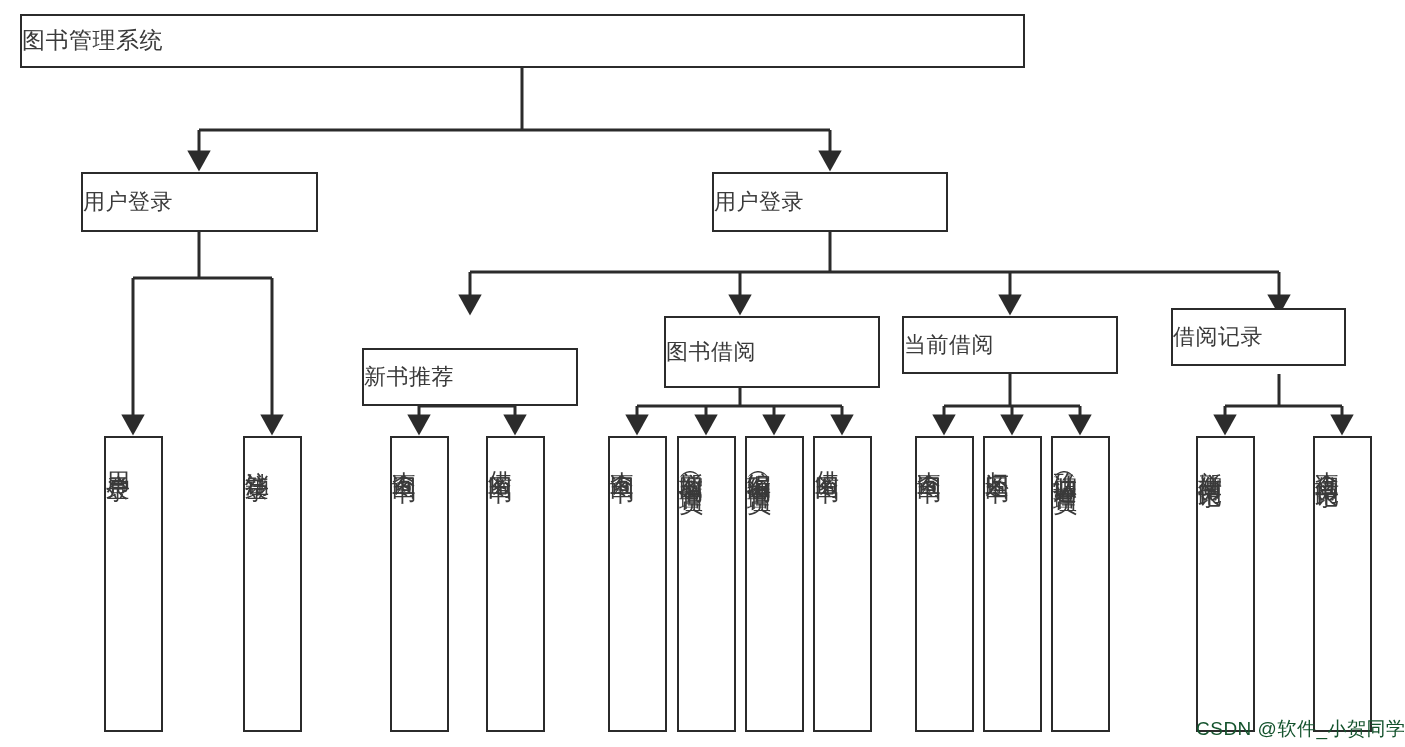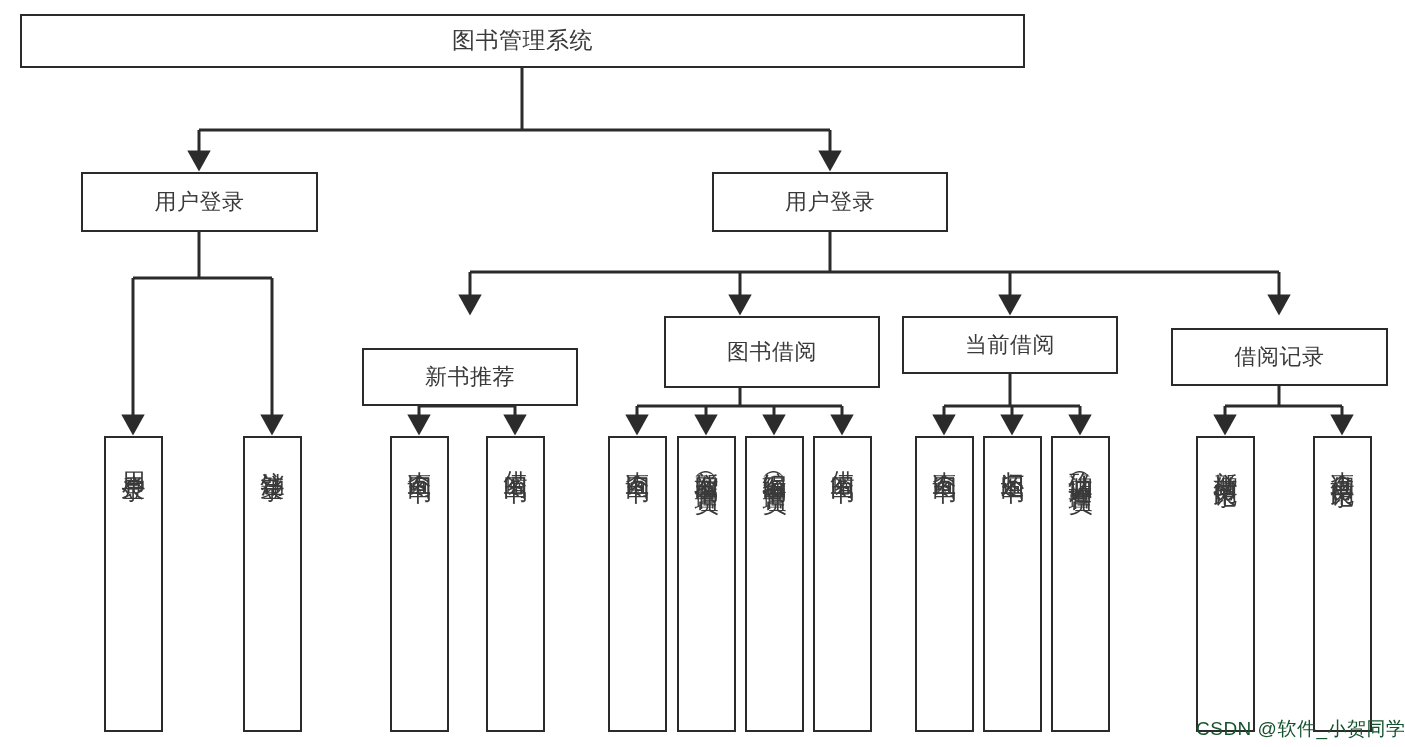--- a/index.html
+++ b/index.html
@@ -25,21 +25,20 @@
     height: 747px;
     pointer-events: none;
   }
   .node {
     position: absolute;
     box-sizing: border-box;
     background: #ffffff;
     border: 2px solid #2b2b2b;
     display: flex;
     align-items: center;
-    justify-content: center;
     color: #3a3a3a;
     z-index: 2;
   }
   .node .lbl {
     display: block;
     line-height: 1.18;
     letter-spacing: 0.5px;
     white-space: nowrap;
   }
   .node.horiz .lbl {
@@ -136,21 +135,21 @@
 
   <div class="node horiz" style="left: 362px; top: 316px; width: 216px; height: 58px; margin-top: 32px;">
     <span class="lbl">新书推荐</span>
   </div>
   <div class="node horiz" style="left: 664px; top: 316px; width: 216px; height: 72px;">
     <span class="lbl">图书借阅</span>
   </div>
   <div class="node horiz" style="left: 902px; top: 316px; width: 216px; height: 58px;">
     <span class="lbl">当前借阅</span>
   </div>
-  <div class="node horiz" style="left: 1171px; top: 328px; width: 217px; height: 58px;">
+  <div class="node horiz" style="left: 1171px; top: 308px; width: 175px; height: 58px;">
     <span class="lbl">借阅记录</span>
   </div>
 
   <div class="node leaf" style="left: 104px; top: 436px; width: 59px; height: 296px;">
     <span class="lbl">用户登录</span>
   </div>
   <div class="node leaf" style="left: 243px; top: 436px; width: 59px; height: 296px;">
     <span class="lbl">注销登录</span>
   </div>
   <div class="node leaf" style="left: 390px; top: 436px; width: 59px; height: 296px;">

